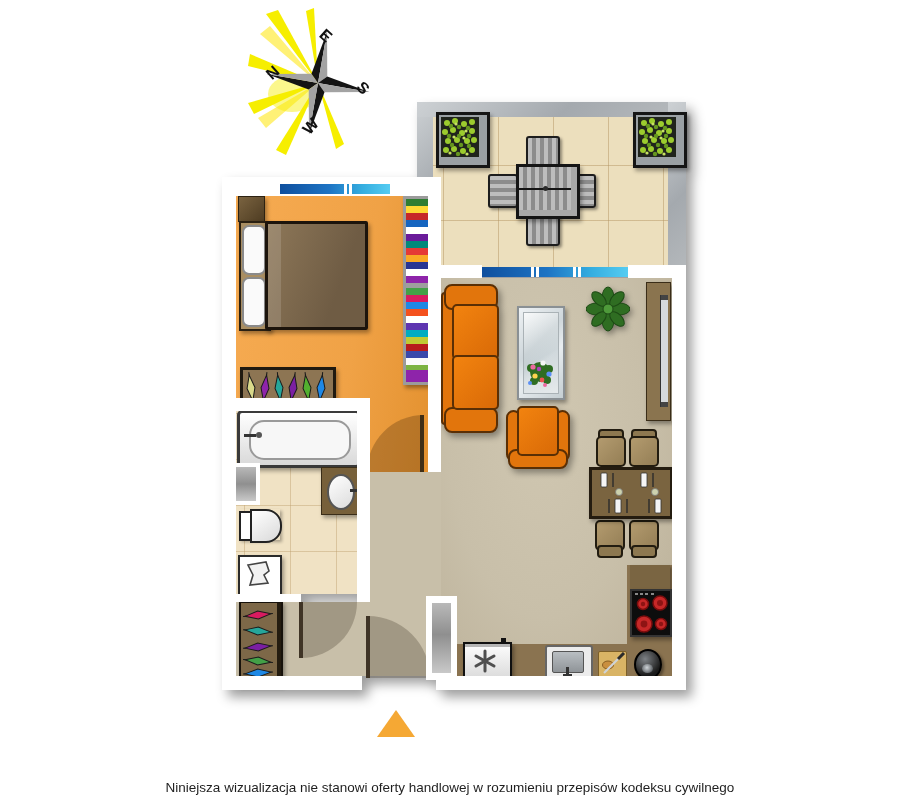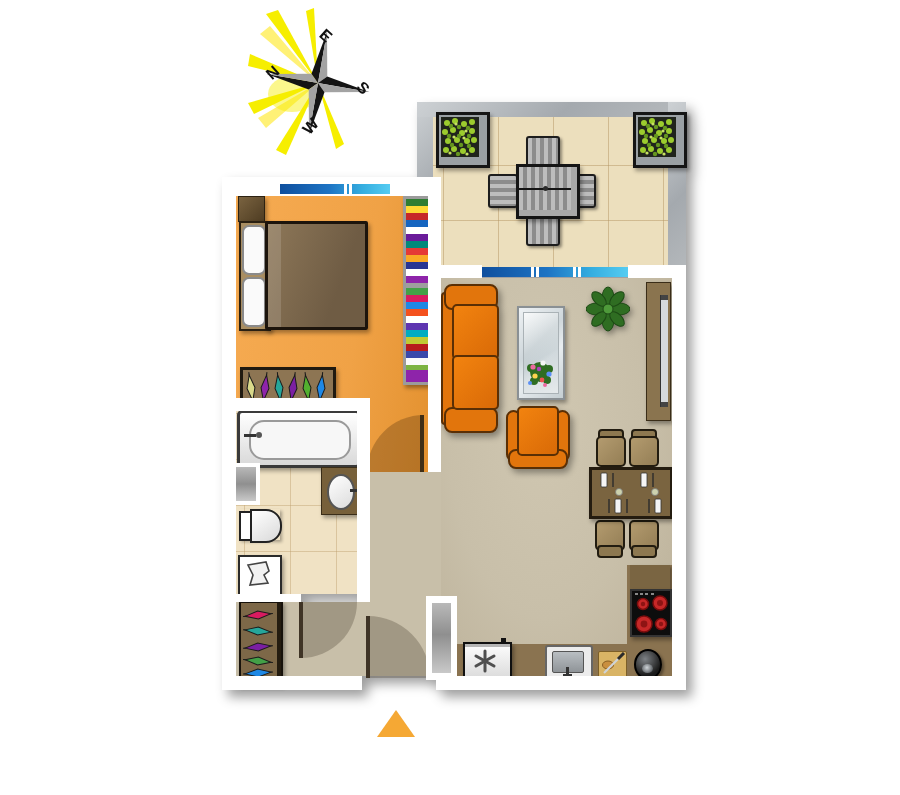--- a/index.html
+++ b/index.html
@@ -477,14 +477,15 @@
       <div class="tick" style="left:49px;"></div>
       <div class="tick" style="left:54px;"></div>
       <div class="tick" style="left:91px;"></div>
       <div class="tick" style="left:96px;"></div>
     </div>
 
   </div>
 
   <div class="abs" style="left:377px;top:710px;width:0;height:0;border-left:19px solid transparent;border-right:19px solid transparent;border-bottom:27px solid #f5a834;"></div>
 
+  <p class="disclaimer">Niniejsza wizualizacja nie stanowi oferty handlowej w rozumieniu przepisów kodeksu cywilnego</p>
 
 </div>
 
 </body></html>

